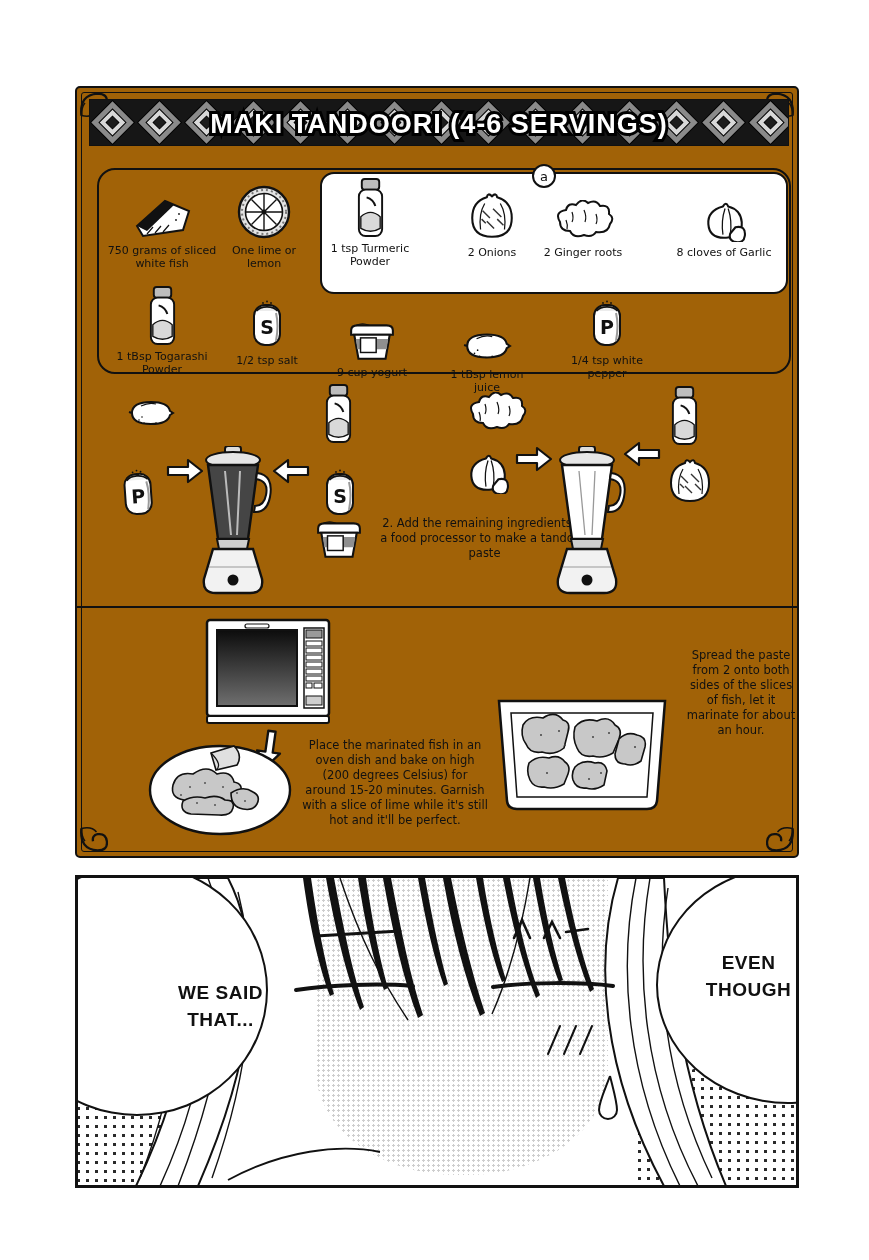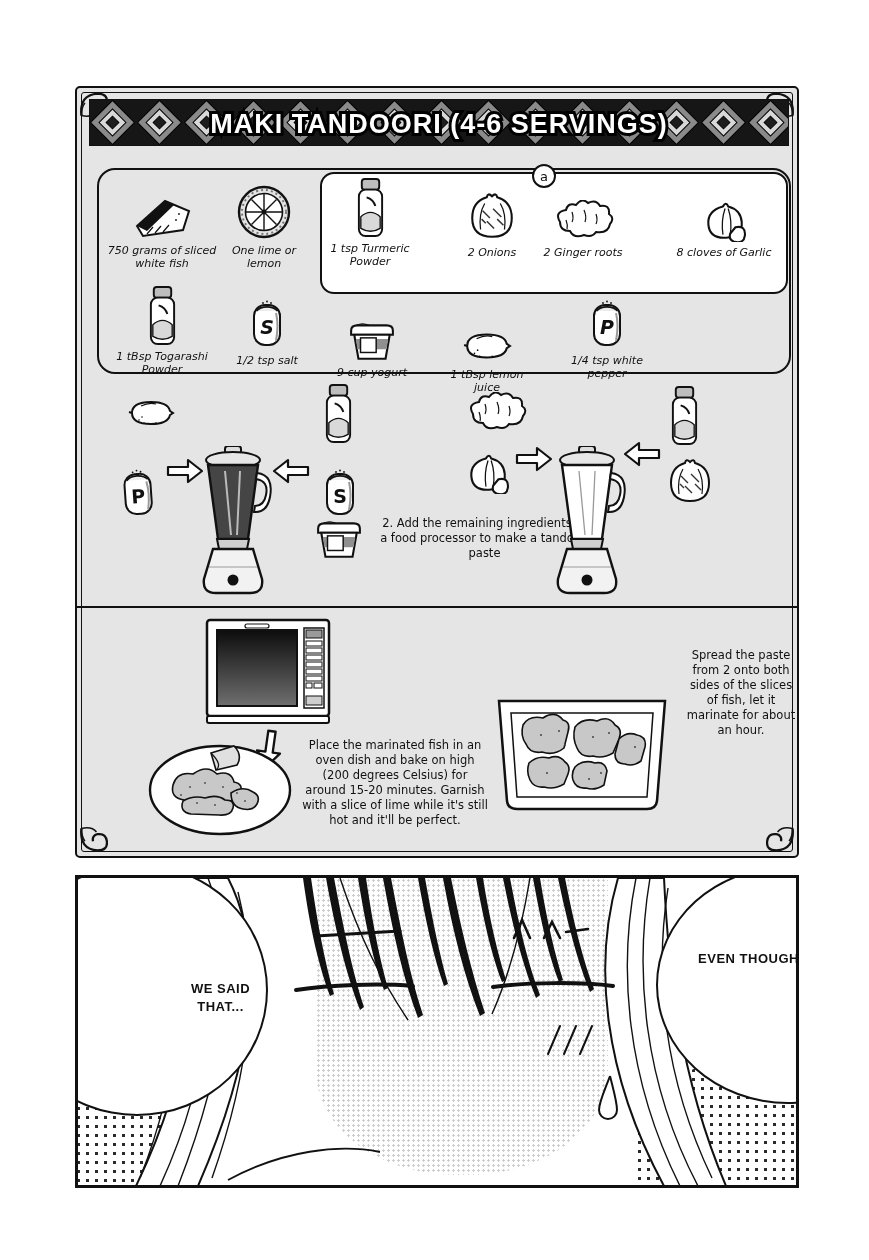--- a/index.html
+++ b/index.html
@@ -3,53 +3,53 @@
 <meta charset="utf-8">
 <style>
   * { margin:0; padding:0; box-sizing:border-box; }
   html,body { background:#fff; }
   .page { position:relative; width:869px; height:1260px; background:#fff; overflow:hidden;
           font-family:"DejaVu Sans", sans-serif; color:#111; }
   .abs { position:absolute; }
 
   
   .recipe-frame { left:75px; top:86px; width:724px; height:772px;
-    border:2.5px solid #111; border-radius:5px; background:#e5e5e5; }
+    border:2.5px solid #111; border-radius:5px; background:#a16207; }
   .recipe-frame-inner { position:absolute; inset:4px; border:1px solid #111; border-radius:3px; }
 
   .banner { left:12px; top:11px; }
   .corner { width:30px; height:30px; }
 
   .ing-box { left:20px; top:80px; width:694px; height:206px; border:2px solid #111; border-radius:18px; }
   .a-box   { left:243px; top:84px; width:468px; height:122px; border:2px solid #111; border-radius:14px; background:#fff; }
   .a-circle{ left:455px; top:76px; width:24px; height:24px; border:2px solid #111; border-radius:50%;
              background:#fff; text-align:center; font-size:13px; line-height:21px; z-index:3; }
 
-  .ing { text-align:center; z-index:2;font-style:italic; }
+  .ing { text-align:center; z-index:2; }
   .ing-icon { height:58px; display:flex; align-items:flex-end; justify-content:center; }
   .ing-label { margin-top:4px; font-size:11px; line-height:1.22; }
 
   .step-text { font-size:11.5px; line-height:1.3; text-align:center; }
   .divider { left:0; top:518px; width:100%; height:2px; background:#111; }
 
   
   .panel { left:75px; top:875px; width:724px; height:313px; border:3px solid #111;
            background:#fff; overflow:hidden; }
   .dots { background-image:radial-gradient(#2a2a2a 1.6px, transparent 1.9px); background-size:9px 9px; }
   .dots-bl { left:-4px; bottom:-4px; width:118px; height:112px; border-radius:0 65% 0 0; z-index:1; }
   .dots-br { right:-4px; bottom:-4px; width:165px; height:132px; border-radius:70% 0 0 0; z-index:1; }
   .face-tone { left:238px; top:0; width:292px; height:297px; z-index:1;
     background-image:radial-gradient(#cdcdcd 1.1px, transparent 1.35px); background-size:5px 5px;
     border-radius:0 0 140px 140px / 0 0 105px 105px; }
   .hair-svg { left:0; top:0; z-index:2; }
   .bubble { background:#fff; border:2.5px solid #111; border-radius:50%; z-index:3; }
   .bubble-left  { left:-72px; top:-14px; width:262px; height:252px; }
   .bubble-right { left:578px; top:-12px; width:264px; height:238px; }
   .bubble-text { z-index:4; font-family:"Liberation Sans", sans-serif; font-weight:bold;
-                 font-size:13px; line-height:1.4; letter-spacing:.5px; text-align:center; }
+                 font-size:19px; line-height:1.4; letter-spacing:.5px; text-align:center; }
   .bubble-text-left  { left:90px; top:102px; width:105px; }
   .bubble-text-right { left:618px; top:72px; width:105px; }
 </style>
 </head>
 <body>
 
 <svg width="0" height="0" style="position:absolute">
   <defs>
     <linearGradient id="gradDark" x1="0" y1="0" x2="0" y2="1">
       <stop offset="0" stop-color="#0c0c0c"></stop>

